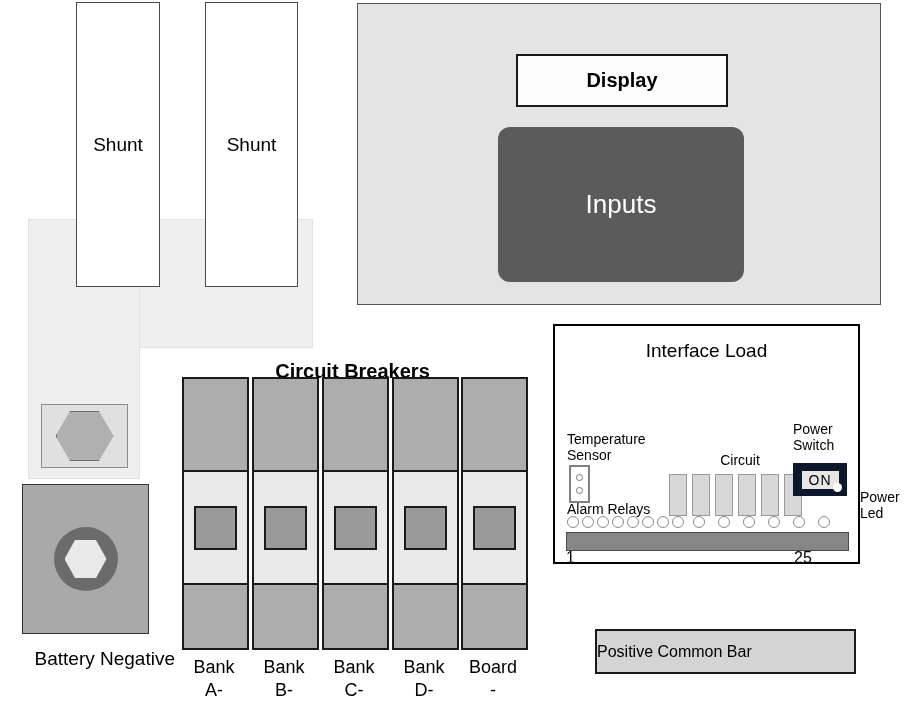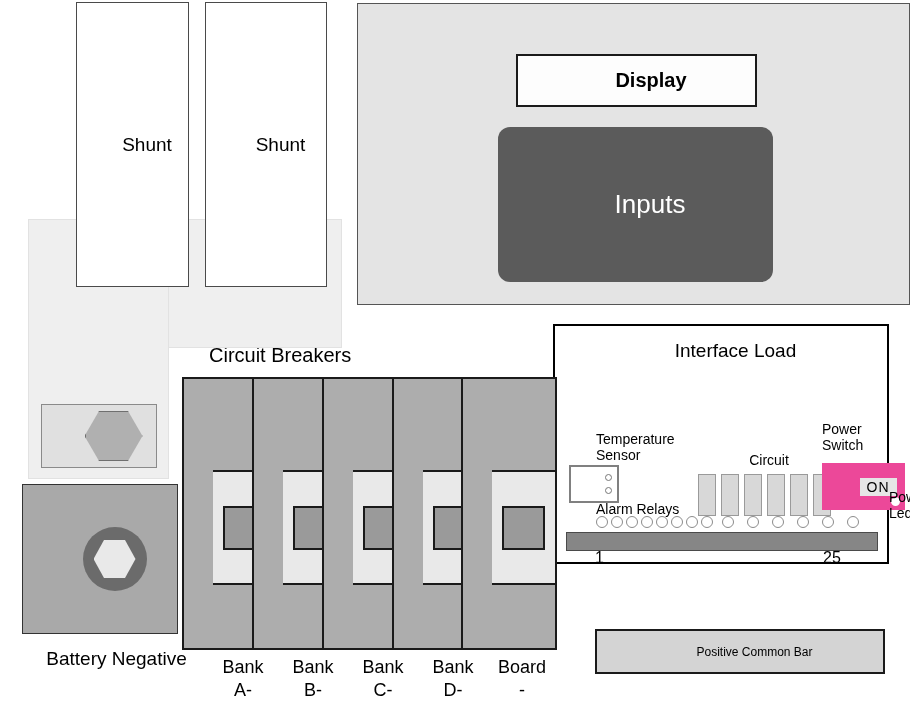--- a/index.html
+++ b/index.html
@@ -12,21 +12,21 @@
     font-family: "Liberation Sans", sans-serif;
     color: #000000;
   }
   #stage {
     position: relative;
     width: 910px;
     height: 703px;
     background: #ffffff;
     overflow: hidden;
   }
-  .abs { position: absolute; padding-left: 29px; }
+  .abs { position: absolute; }
 
   
   .shunt {
     background: #ffffff;
     border: 1.5px solid #4a4a4a;
     display: flex;
     align-items: center;
     justify-content: center;
     font-size: 19px;
     color: #000;
@@ -80,22 +80,24 @@
   }
   .batt-label {
     font-size: 19px;
     text-align: center;
     white-space: nowrap;
   }
 
   
   .cb-title {
     font-size: 20px;
-    font-weight: normal;
+    font-weight: bold;
+    text-align: center;
     white-space: nowrap;
+    margin-top: 16px;
   }
   .breaker {
     border: 2px solid #1a1a1a;
     background: #adadad;
     display: flex;
     flex-direction: column;
     z-index: 3;
   }
   .cb-top { flex: 0 0 34%; background: #adadad; border-bottom: 2px solid #1a1a1a; }
   .cb-mid {
@@ -183,22 +185,22 @@
   .term-circle {
     width: 12px; height: 12px;
     border-radius: 50%;
     border: 1.5px solid #8c8c8c;
     background: #ffffff;
     box-sizing: border-box;
   }
   .alarm-circles { display: flex; gap: 3px; }
   .relay-circles { display: flex; gap: 13px; }
   .pw-switch {
-    width: 54px; height: 47px;
-    background: #ec4899;
+    width: 54px; height: 33px;
+    background: #0f172a;
     position: relative;
     display: flex;
     align-items: center;
     justify-content: center;
   }
   .pw-on {
     background: #e6e6e6;
     color: #000;
     font-size: 14px;
     padding: 1px 7px;
@@ -216,22 +218,21 @@
     border: 1.5px solid #4a4a4a;
   }
   .strip-num { font-size: 16px; }
 
   
   .pos-bar {
     background: #d4d4d4;
     border: 2px solid #1a1a1a;
     display: flex;
     align-items: center;
-    justify-content: center;
-    font-size: 12px;
+    font-size: 16px;
   }
 </style>
 </head>
 <body>
 
 <div id="stage">
 
   <div class="abs busbar-seg" style="left:28px; top:219px; width:283px; height:127px;"></div>
   <div class="abs busbar-seg" style="left:28px; top:219px; width:110px; height:258px;"></div>
 
@@ -244,21 +245,21 @@
   </div>
   <div class="abs shunt" style="left:205px; top:2px; width:91px; height:283px;">
     <span>Shunt</span>
   </div>
 
   <div class="abs batt-block" style="left:22px; top:484px; width:125px; height:148px;">
     <div class="batt-ring">
       <div class="batt-hex"></div>
     </div>
   </div>
-  <div class="abs batt-label" style="left:0px; top:648px; width:175px;">Battery Negative</div>
+  <div class="abs batt-label" style="left:0px; top:648px; width:175px;text-align:right;">Battery Negative</div>
 
   <div class="abs cb-title" style="left:180px; top:344px; width:345px;">Circuit Breakers</div>
 
   <div class="abs breaker" style="left:182px; top:377px; width:63px; height:269px;">
     <div class="cb-top"></div>
     <div class="cb-mid">
       <div class="cb-toggle"></div>
     </div>
     <div class="cb-bot"></div>
   </div>

